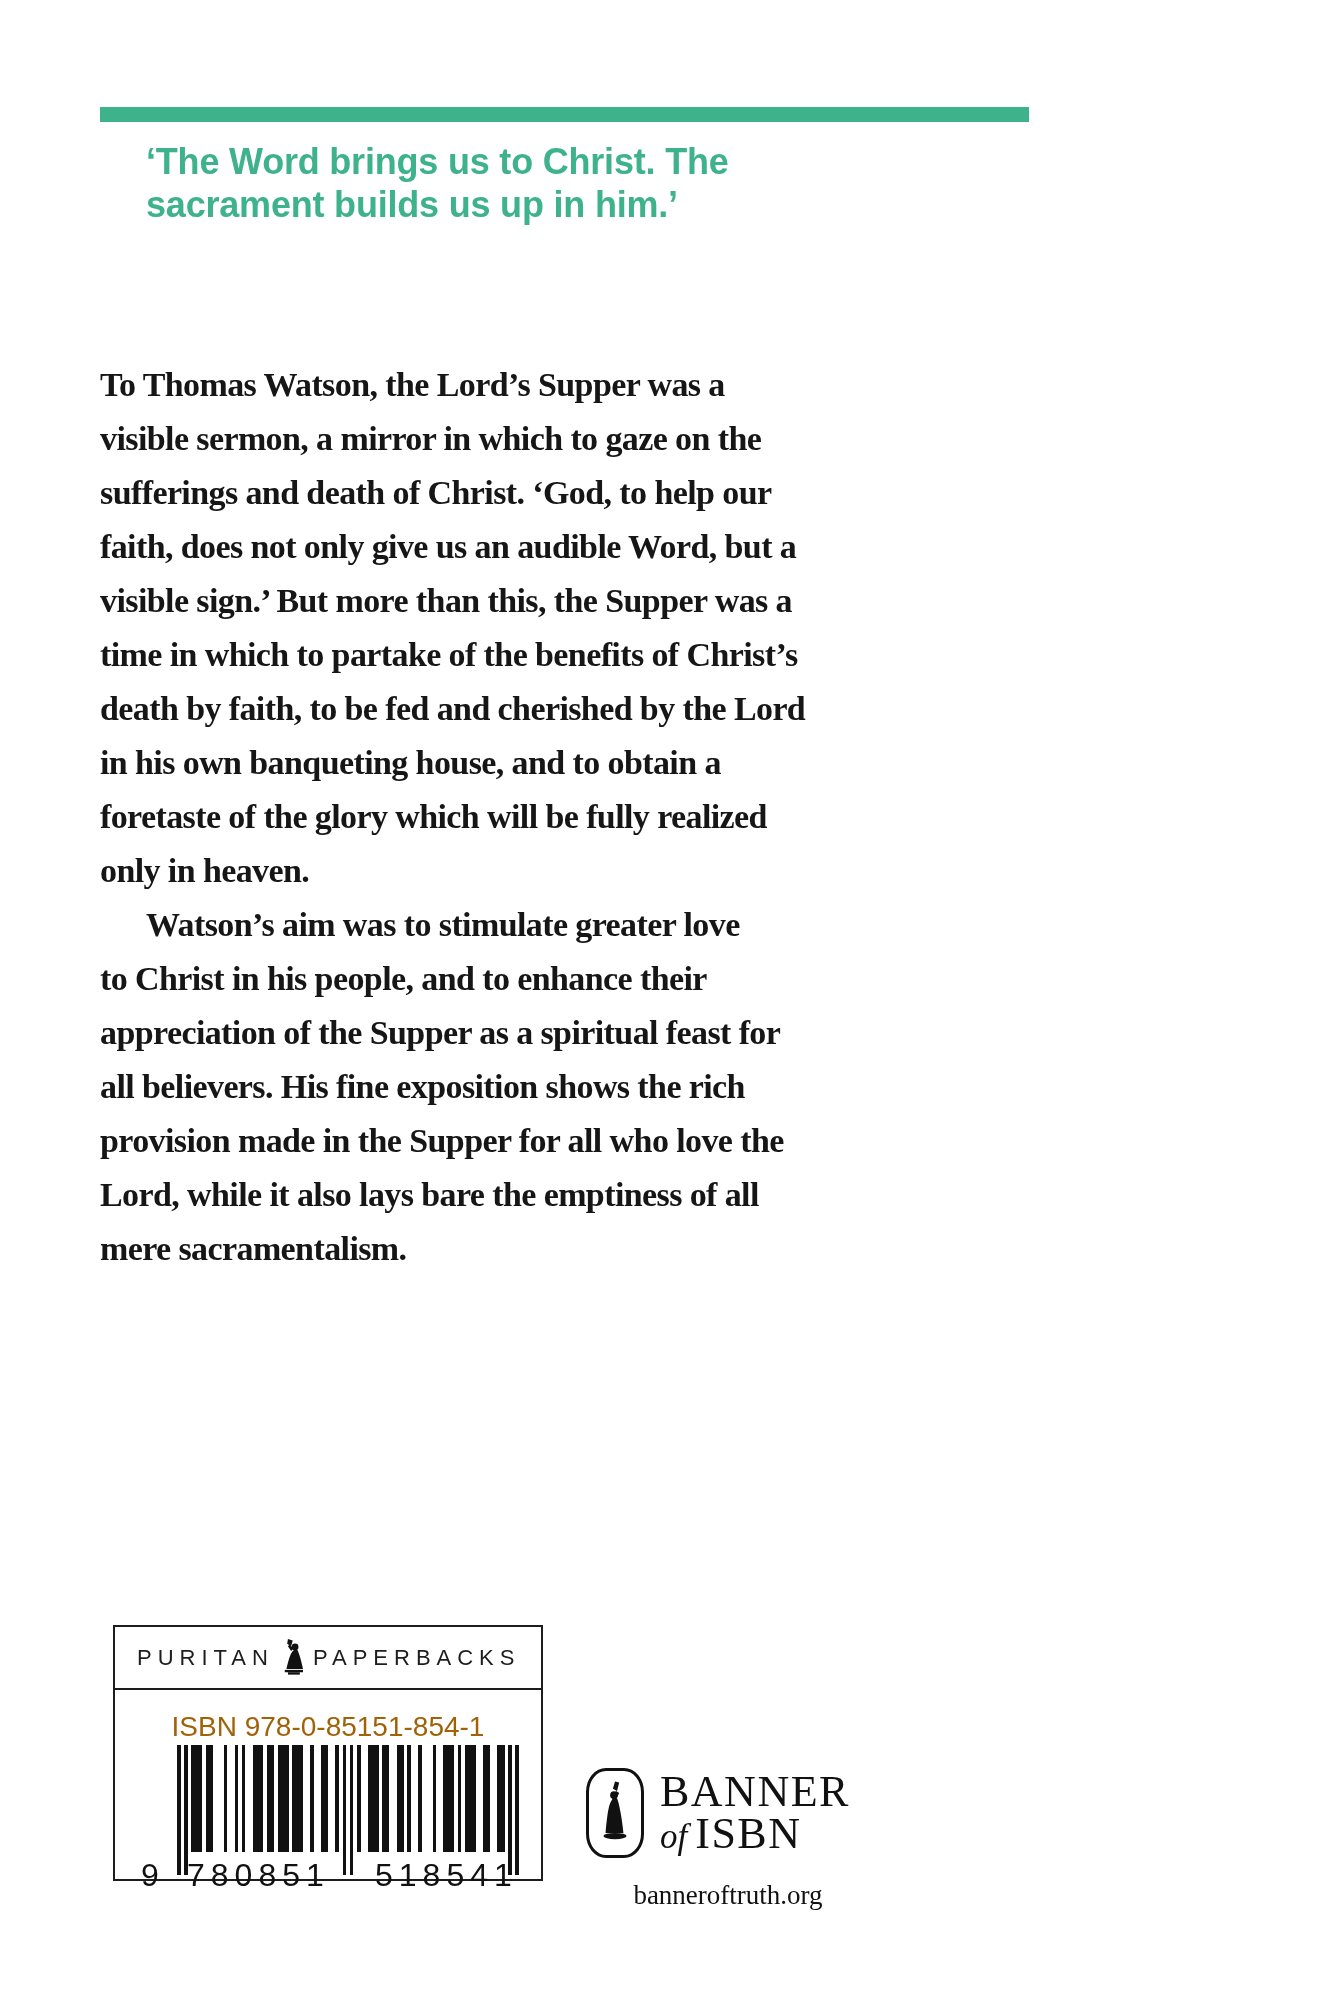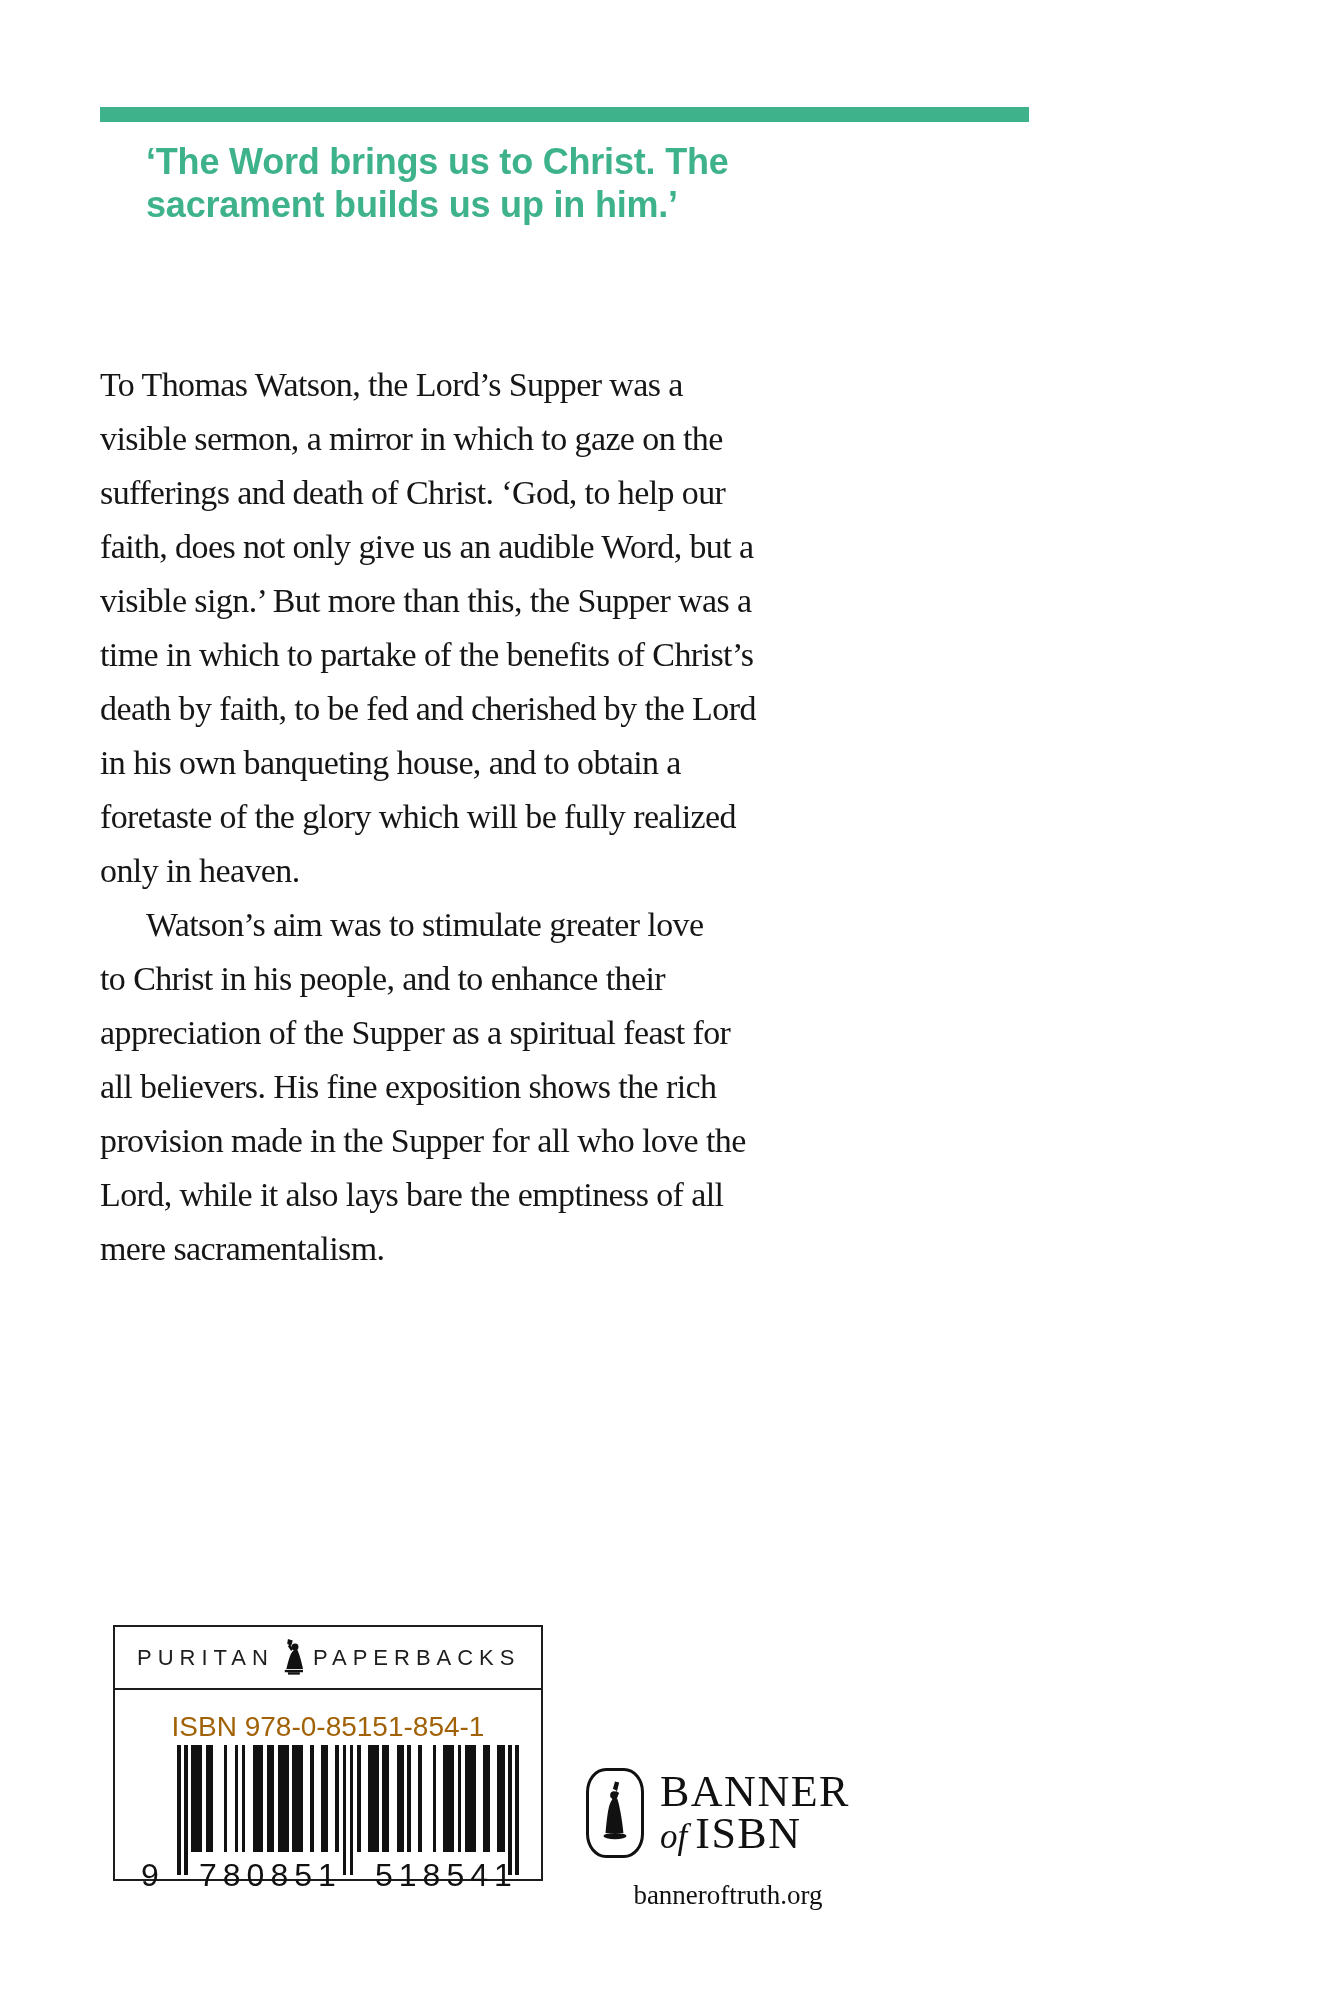--- a/index.html
+++ b/index.html
@@ -36,21 +36,21 @@
 
   
   .body-copy{
     position:absolute;
     left:100px; top:358px;
     width:800px;
   }
   .body-copy p{
     margin:0;
     font-family:"Liberation Serif", serif;
-    font-weight:400;
+    font-weight:700;
     font-size:34px;
     line-height:54px;
     letter-spacing:-0.6px;
     color:#161616;
     white-space:pre-line;
   }
   .body-copy p.indented{ text-indent:46px; }
 
   
   .series-box{
@@ -94,21 +94,21 @@
   .barcode-digits{
     position:absolute;
     top:230px; left:0;
     width:100%;
     font-family:"Liberation Sans", sans-serif;
     font-size:32px;
     color:#111;
   }
   .bd{ position:absolute; letter-spacing:6px; }
   .bd-lead{ left:26px; }
-  .bd-g1{ left:84px; }
+  .bd-g1{ left:72px; }
   .bd-g2{ left:260px; }
 
   
   .publisher{
     position:absolute;
     left:578px; top:1768px;
     width:300px;
   }
   .publisher-row{ display:flex; align-items:center; gap:16px;padding-left:8px; }
   .logo-frame{

